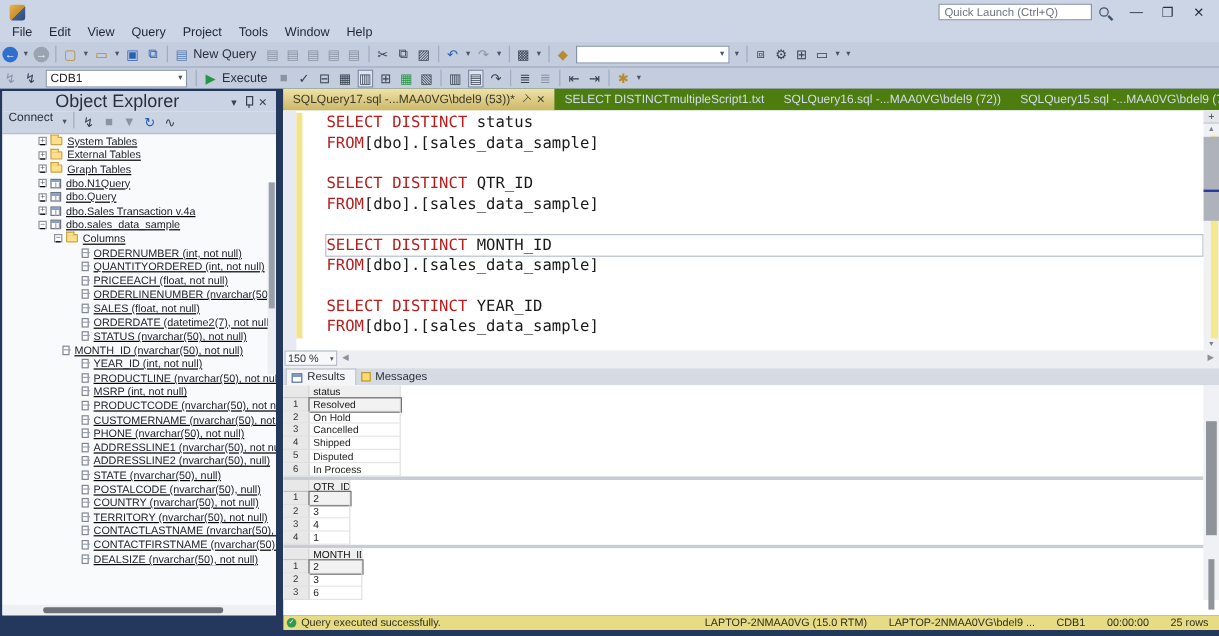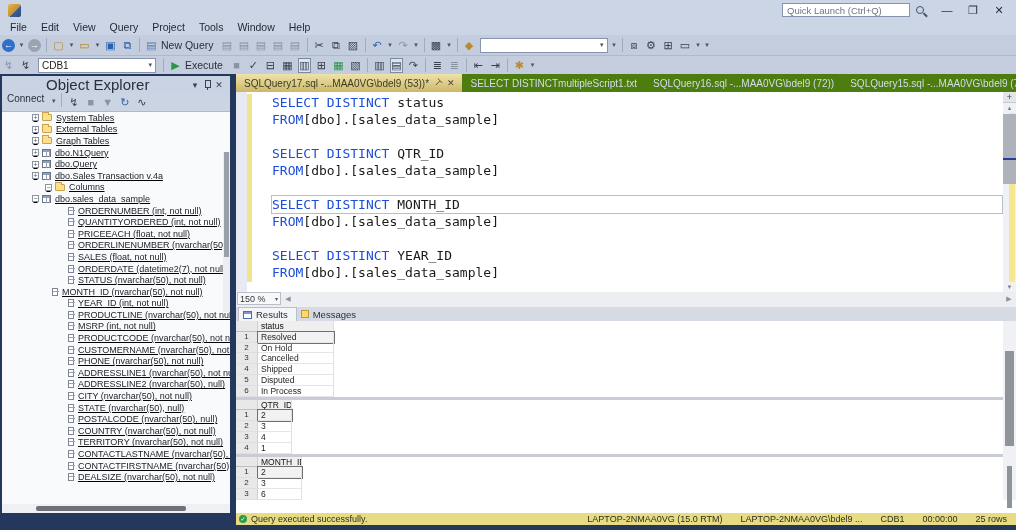--- a/index.html
+++ b/index.html
@@ -81,21 +81,21 @@
   .tab .pinbtn, .tab .closebtn { margin-left:5px; font-size:9px; color:#4a4836; }
   .tab.active .pinbtn { transform:rotate(45deg); }
 
   
   .editor { position:absolute; left:0; top:18px; width:780px; height:200px; background:#fff; overflow:hidden; }
   .edmargin { position:absolute; left:0; top:0; width:11px; height:200px; background:#e7eaf2; }
   .edchangebar { position:absolute; left:11px; top:2px; width:5px; height:188px; background:#f3e389; }
   .code { position:absolute; left:36px; top:2px; right:14px; font-family:"DejaVu Sans Mono", monospace; font-size:13px; }
   .cline { height:17px; line-height:17px; white-space:pre; }
   .cline.cur { outline:1px solid #b9bfc9; }
-  .tok { color:#1a1a1a; } .tok.kw { color:#1d4ed8; }
+  .tok { color:#1a1a1a; } .tok.kw { color:#b91c1c; }
   .edvscroll { position:absolute; right:0; top:18px; width:13px; height:200px; background:#f0f1f4; }
   .edsplit { position:absolute; left:0; top:0; width:13px; height:11px; background:#e3e5ea; color:#3a4150; font-size:9px; text-align:center; line-height:11px; border-bottom:1px solid #c6c9d0; }
   .edarr { position:absolute; left:0; width:13px; height:10px; color:#7a808c; font-size:6px; text-align:center; line-height:10px; }
   .edarr.up { top:11px; } .edarr.down { bottom:0; }
   .edannot { position:absolute; left:6px; top:21px; width:6px; height:169px; background:#f5e88f; }
   .edthumb { position:absolute; left:0; top:22px; width:13px; height:70px; background:#aeb2ba; }
   .edmark { position:absolute; left:0; top:66px; width:13px; height:2px; background:#2b3a9e; }
 
   
   .edbottom { position:absolute; left:0; top:218px; width:780px; height:15px; background:#eceef2; display:flex; }
@@ -382,30 +382,30 @@
             <div class="trow" style="padding-left:30px">
               <span class="expander">+</span>
               <span class="ticon icon-table"></span>
               <span class="tlabel">dbo.Query</span>
             </div>
             <div class="trow" style="padding-left:30px">
               <span class="expander">+</span>
               <span class="ticon icon-table"></span>
               <span class="tlabel">dbo.Sales Transaction v.4a</span>
             </div>
+            <div class="trow" style="padding-left:30px">
+              <span class="expander">−</span>
+              <span class="ticon icon-table"></span>
+              <span class="tlabel">dbo.sales_data_sample</span>
+            </div>
             <div class="trow" style="padding-left:43px">
               <span class="expander">−</span>
               <span class="ticon icon-folder"></span>
               <span class="tlabel">Columns</span>
             </div>
-            <div class="trow" style="padding-left:30px">
-              <span class="expander">−</span>
-              <span class="ticon icon-table"></span>
-              <span class="tlabel">dbo.sales_data_sample</span>
-            </div>
             <div class="trow" style="padding-left:56px">
               <span class="expspace"></span>
               <span class="ticon icon-col"></span>
               <span class="tlabel">ORDERNUMBER (int, not null)</span>
             </div>
             <div class="trow" style="padding-left:56px">
               <span class="expspace"></span>
               <span class="ticon icon-col"></span>
               <span class="tlabel">QUANTITYORDERED (int, not null)</span>
             </div>
@@ -471,25 +471,20 @@
             </div>
             <div class="trow" style="padding-left:56px">
               <span class="expspace"></span>
               <span class="ticon icon-col"></span>
               <span class="tlabel">ADDRESSLINE1 (nvarchar(50), not null</span>
             </div>
             <div class="trow" style="padding-left:56px">
               <span class="expspace"></span>
               <span class="ticon icon-col"></span>
               <span class="tlabel">ADDRESSLINE2 (nvarchar(50), null)</span>
-            </div>
-            <div class="trow" style="padding-left:56px">
-              <span class="expspace"></span>
-              <span class="ticon icon-col"></span>
-              <span class="tlabel">CITY (nvarchar(50), not null)</span>
             </div>
             <div class="trow" style="padding-left:56px">
               <span class="expspace"></span>
               <span class="ticon icon-col"></span>
               <span class="tlabel">STATE (nvarchar(50), null)</span>
             </div>
             <div class="trow" style="padding-left:56px">
               <span class="expspace"></span>
               <span class="ticon icon-col"></span>
               <span class="tlabel">POSTALCODE (nvarchar(50), null)</span>

